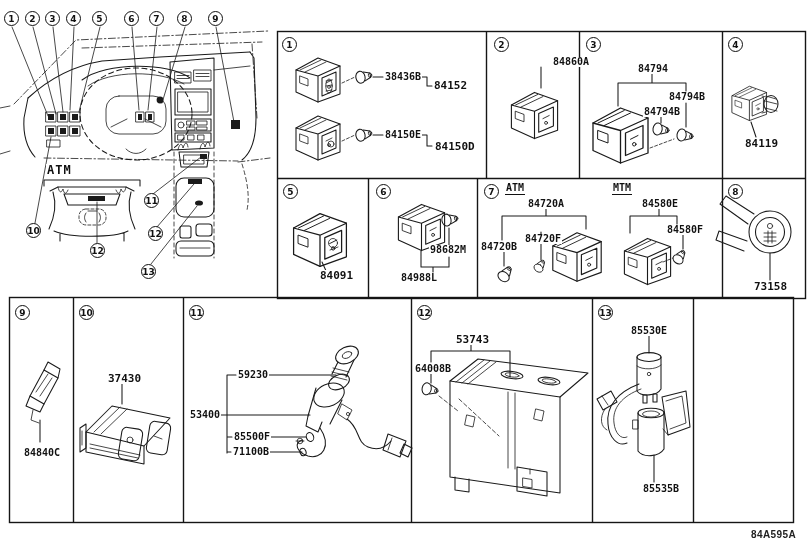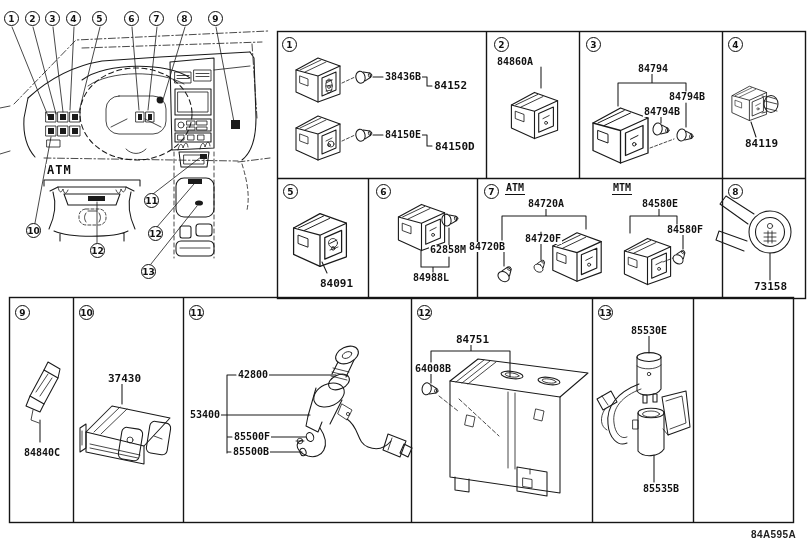--- a/index.html
+++ b/index.html
@@ -389,53 +389,53 @@
 <div class="co" style="left:79px;top:305px">10</div>
 <div class="co" style="left:189px;top:305px">11</div>
 <div class="co" style="left:417px;top:305px">12</div>
 <div class="co" style="left:598px;top:305px">13</div>
 
 <div class="lbl" style="left:384px;top:72px">38436B</div>
 <div class="lbl lg" style="left:433px;top:80px">84152</div>
 <div class="lbl" style="left:384px;top:130px">84150E</div>
 <div class="lbl lg" style="left:434px;top:141px">84150D</div>
 
-<div class="lbl" style="left:496px;top:57px">84860A</div>
+<div class="lbl" style="left:552px;top:57px">84860A</div>
 
 <div class="lbl" style="left:637px;top:64px">84794</div>
 <div class="lbl" style="left:668px;top:92px">84794B</div>
 <div class="lbl" style="left:643px;top:107px">84794B</div>
 
 <div class="lbl lg" style="left:744px;top:138px">84119</div>
 
-<div class="lbl lg" style="left:319px;top:278px">84091</div>
-
-<div class="lbl" style="left:429px;top:245px">62858M</div>
-<div class="lbl" style="left:412px;top:273px">84988L</div>
+<div class="lbl lg" style="left:319px;top:270px">84091</div>
+
+<div class="lbl" style="left:429px;top:245px">98682M</div>
+<div class="lbl" style="left:400px;top:273px">84988L</div>
 
 <div class="lbl u" style="left:505px;top:183px">ATM</div>
 <div class="lbl u" style="left:612px;top:183px">MTM</div>
 <div class="lbl" style="left:527px;top:199px">84720A</div>
 <div class="lbl" style="left:524px;top:234px">84720F</div>
-<div class="lbl" style="left:468px;top:242px">84720B</div>
+<div class="lbl" style="left:480px;top:242px">84720B</div>
 <div class="lbl" style="left:641px;top:199px">84580E</div>
 <div class="lbl" style="left:666px;top:225px">84580F</div>
 
 <div class="lbl lg" style="left:753px;top:281px">73158</div>
 
 <div class="lbl" style="left:23px;top:448px">84840C</div>
 
 <div class="lbl lg" style="left:107px;top:373px">37430</div>
 
-<div class="lbl" style="left:237px;top:370px">42800</div>
+<div class="lbl" style="left:237px;top:370px">59230</div>
 <div class="lbl" style="left:189px;top:410px">53400</div>
 <div class="lbl" style="left:233px;top:432px">85500F</div>
-<div class="lbl" style="left:232px;top:447px">85500B</div>
-
-<div class="lbl lg" style="left:455px;top:334px">84751</div>
+<div class="lbl" style="left:232px;top:447px">71100B</div>
+
+<div class="lbl lg" style="left:455px;top:334px">53743</div>
 <div class="lbl" style="left:414px;top:364px">64008B</div>
 
 <div class="lbl" style="left:630px;top:326px">85530E</div>
 <div class="lbl" style="left:642px;top:484px">85535B</div>
 
 <div class="footer-code">84A595A</div>
 
 </div>
 
 </body></html>

